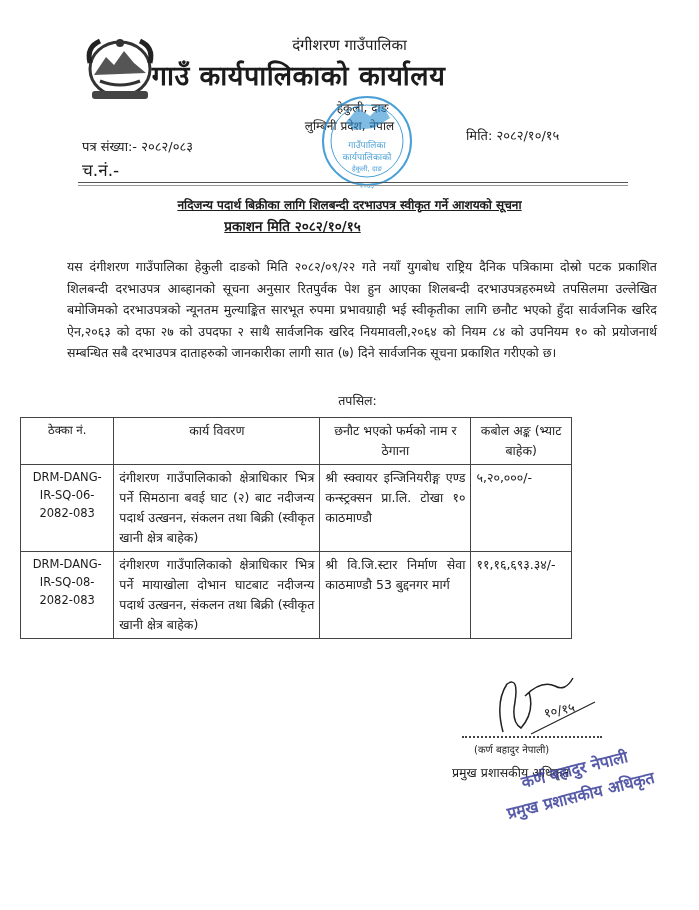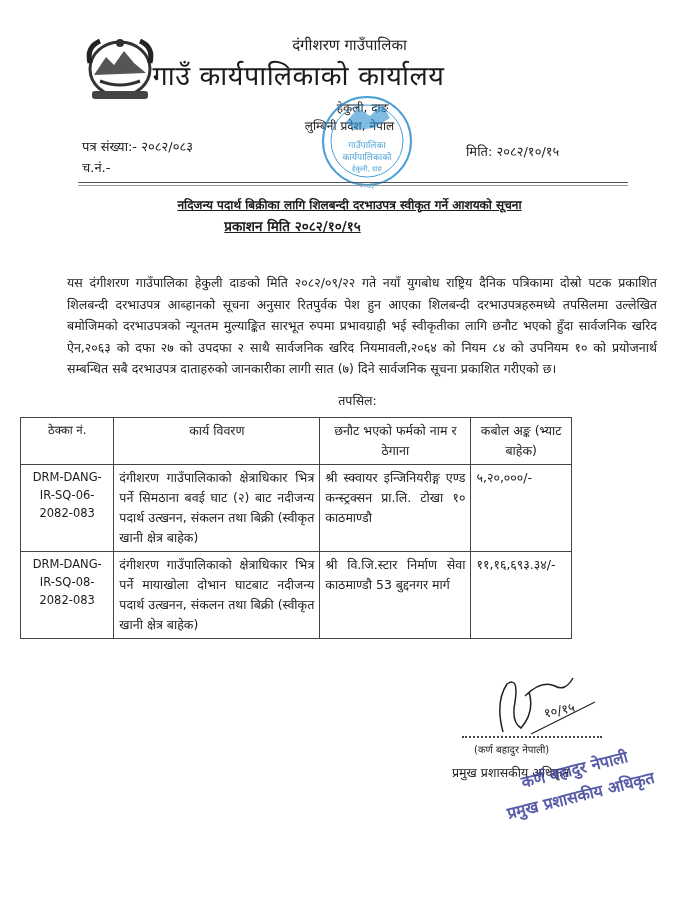--- a/index.html
+++ b/index.html
@@ -4,37 +4,36 @@
 <style>
   html, body { margin: 0; padding: 0; }
   body {
     width: 699px; height: 910px; background: #ffffff; position: relative; overflow: hidden;
     font-family: "DejaVu Sans", sans-serif; color: #1b1b1b;
   }
   .emblem {
     position: absolute; left: 82px; top: 33px; width: 76px; height: 70px;
   }
   .hdr-small { position: absolute; left: 0; width: 699px; top: 34px; text-align: center; font-size: 15px; }
-  .hdr-big { position: absolute; left: 0; width: 597px; top: 56px; text-align: center; font-size: 27px; letter-spacing: 0.5px; }
+  .hdr-big { position: absolute; left: 0; width: 597px; top: 56px; text-align: center; font-size: 27px; letter-spacing: 0.5px; font-weight: bold; }
   .hdr-addr1 { position: absolute; left: 0; width: 699px; top: 99px; text-align: center; font-size: 12px; padding-left: 26px; box-sizing: border-box; }
   .hdr-addr2 { position: absolute; left: 0; width: 699px; top: 117px; text-align: center; font-size: 12px; box-sizing: border-box; }
   .seal {
     position: absolute; left: 318px; top: 92px; width: 98px; height: 98px; opacity: 0.85;
   }
   .ref-no { position: absolute; left: 82px; top: 137px; font-size: 13px; }
-  .ch-no { position: absolute; left: 82px; top: 158px; font-size: 13px; }
-  .date { position: absolute; left: 466px; top: 142px; font-size: 13px; }
+  .ch-no { position: absolute; left: 82px; top: 158px; font-size: 17px; }
+  .date { position: absolute; left: 466px; top: 126px; font-size: 13px; }
   .rule { position: absolute; left: 78px; width: 550px; top: 182px; height: 0; border-top: 1px solid #555; }
   .rule2 { position: absolute; left: 78px; width: 550px; top: 185px; height: 0; border-top: 1px solid #999; }
   .title { position: absolute; left: 0; width: 699px; top: 196px; text-align: center; font-size: 12px; font-weight: bold; text-decoration: underline; }
   .subtitle { position: absolute; left: 0; width: 585px; top: 217px; text-align: center; font-size: 13.5px; font-weight: bold; text-decoration: underline; }
   .body-text {
     position: absolute; left: 67px; width: 590px; top: 256px; font-size: 12.5px; line-height: 21.5px;
     text-align: justify;
-    margin-top: 16px;
   }
   .tapsil { position: absolute; left: 0; width: 699px; top: 392px; text-align: center; font-size: 12.5px; padding-left: 16px; box-sizing: border-box; }
   table.t {
     position: absolute; left: 20px; top: 417px; width: 552px; border-collapse: collapse; font-size: 12.5px;
   }
   table.t th, table.t td { border: 1px solid #444; vertical-align: top; padding: 3px 5px; line-height: 20px; }
   table.t th { font-weight: normal; text-align: center; }
   .col1 { width: 97px; text-align: center; font-size: 11.5px; line-height: 18px !important; }
   .col2 { width: 238px; text-align: justify; }
   .col3 { width: 168px; text-align: justify; }

